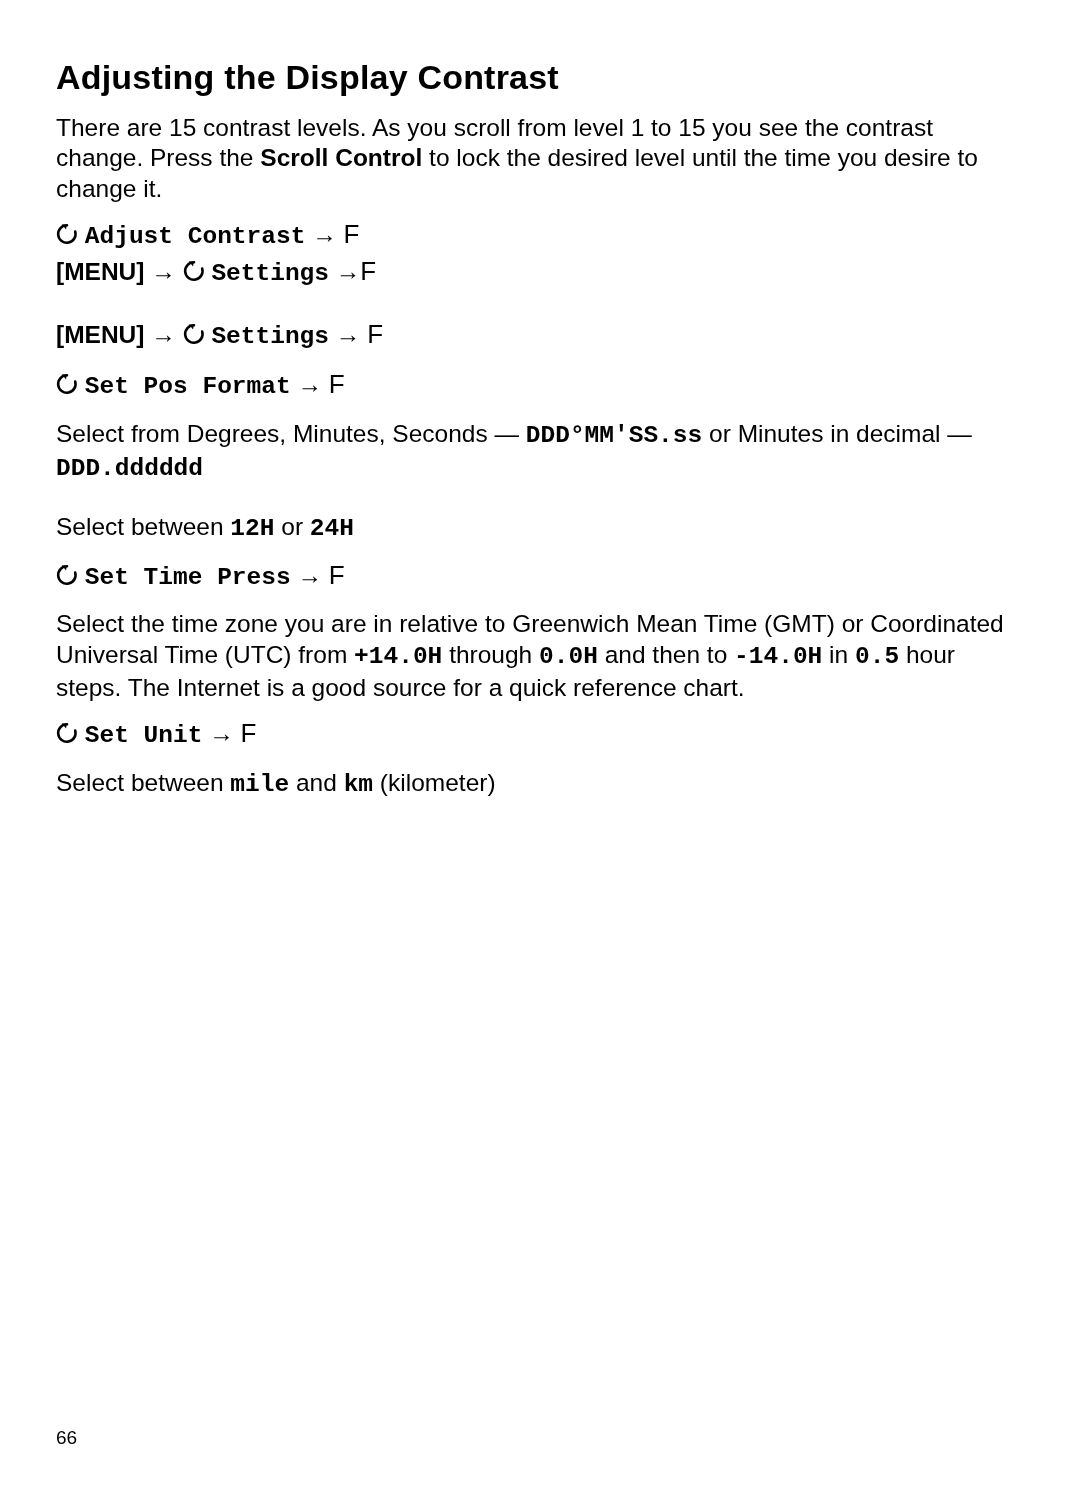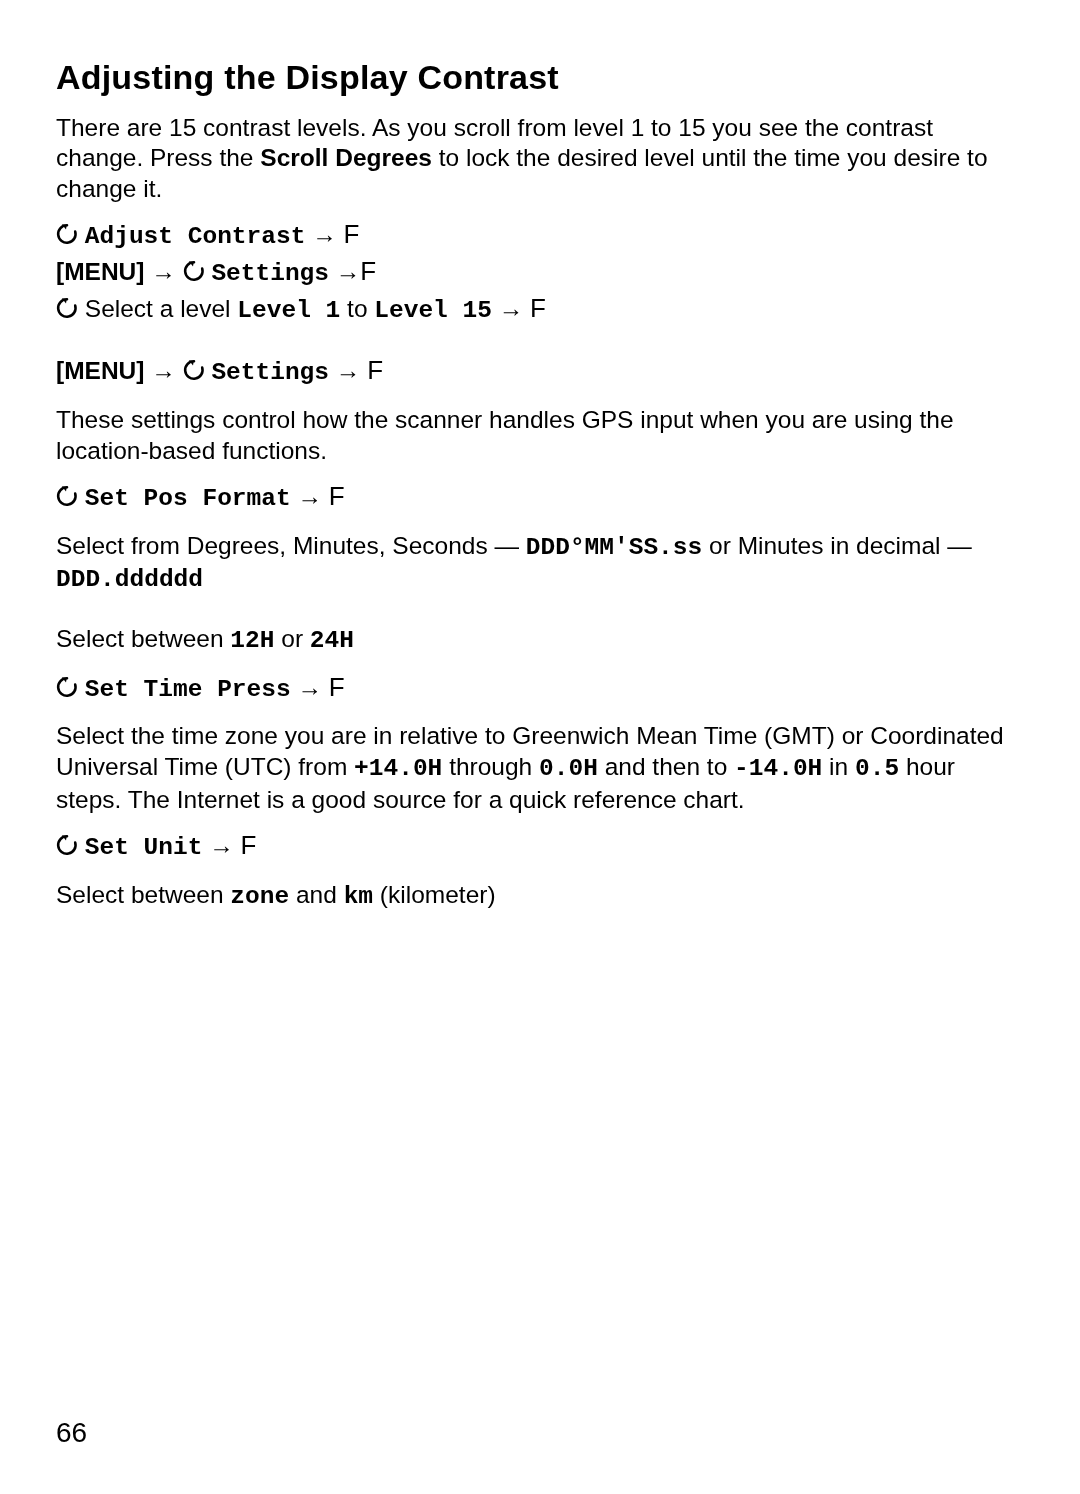--- a/index.html
+++ b/index.html
@@ -56,85 +56,76 @@
     font-weight: 400;
     font-size: 26px;
     display: inline-block;
   }
   .section-gap { height: 26px; }
   .med-gap { height: 14px; }
   .page-num {
     position: absolute;
     left: 56px;
     bottom: 44px;
-    font-size: 28px;
+    font-size: 19px;
   }
 </style>
 </head>
 <body>
 <div class="page">
 
 <svg width="0" height="0" style="position:absolute">
   <defs>
     <g id="scrollGlyph">
 
       <path d="M11 2.3 A8.7 8.7 0 1 0 19.2 8.5" fill="none" stroke="#000" stroke-width="2.6" stroke-linecap="round"></path>
       <path d="M10.8 2 L5.8 1.2 L10 6.4 Z" fill="#000"></path>
     </g>
   </defs>
 </svg>
 
   <h2>Adjusting the Display Contrast</h2>
 
   <p class="body">
-    <span>There are 15 contrast levels. As you scroll from level 1 to 15 you see the contrast change. Press the </span><span class="bold">Scroll Degrees</span><span> to lock the desired level until the time you desire to change it.</span>
+    <span>There are 15 contrast levels. As you scroll from level 1 to 15 you see the contrast change. Press the </span><span class="bold">Scroll Control</span><span> to lock the desired level until the time you desire to change it.</span>
   </p>
 
   <p class="nav-line">
     <span class="scroll-icon"><svg viewBox="0 0 22 22">
           <use href="#scrollGlyph"></use>
         </svg></span>
     <span class="mono-bold">Adjust Contrast</span>
     <span class="arrow">→</span>
     <span class="fglyph">F</span>
   </p>
   <p class="nav-line">
     <span class="bold">[MENU]</span>
     <span class="arrow">→</span>
     <span class="scroll-icon"><svg viewBox="0 0 22 22">
           <use href="#scrollGlyph"></use>
         </svg></span>
     <span class="mono-bold">Settings</span>
     <span class="arrow">→</span><span class="fglyph">F</span>
   </p>
-  <p class="nav-line">
-    <span class="scroll-icon"><svg viewBox="0 0 22 22">
-          <use href="#scrollGlyph"></use>
-        </svg></span>
-    <span>Select a level </span><span class="mono-bold">Level 1</span><span> to </span><span class="mono-bold">Level 15</span>
-    <span class="arrow">→</span>
-    <span class="fglyph">F</span>
-  </p>
 
   <div class="section-gap"></div>
 
 
   <p class="nav-line">
     <span class="bold">[MENU]</span>
     <span class="arrow">→</span>
     <span class="scroll-icon"><svg viewBox="0 0 22 22">
           <use href="#scrollGlyph"></use>
         </svg></span>
     <span class="mono-bold">Settings</span>
     <span class="arrow">→</span>
     <span class="fglyph">F</span>
   </p>
 
   <div class="med-gap"></div>
-  <p class="body">These settings control how the scanner handles GPS input when you are using the location-based functions.</p>
 
   <p class="nav-line">
     <span class="scroll-icon"><svg viewBox="0 0 22 22">
           <use href="#scrollGlyph"></use>
         </svg></span>
     <span class="mono-bold">Set Pos Format</span>
     <span class="arrow">→</span>
     <span class="fglyph">F</span>
   </p>
 
@@ -167,17 +158,17 @@
     <span class="scroll-icon"><svg viewBox="0 0 22 22">
           <use href="#scrollGlyph"></use>
         </svg></span>
     <span class="mono-bold">Set Unit</span>
     <span class="arrow">→</span>
     <span class="fglyph">F</span>
   </p>
 
   <div class="med-gap"></div>
   <p class="body">
-    <span>Select between </span><span class="mono-bold">zone</span><span> and </span><span class="mono-bold">km</span><span> (kilometer)</span>
+    <span>Select between </span><span class="mono-bold">mile</span><span> and </span><span class="mono-bold">km</span><span> (kilometer)</span>
   </p>
 
   <div class="page-num">66</div>
 </div>
 
 </body></html>

